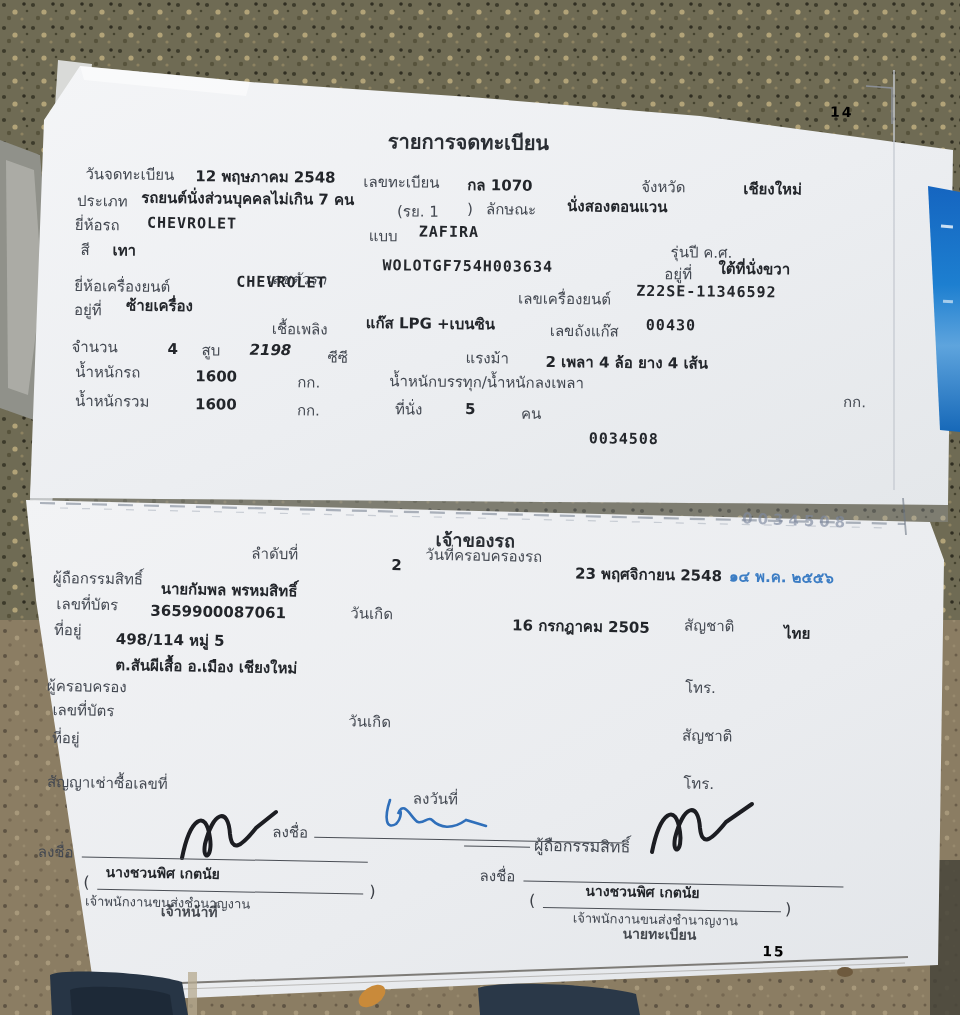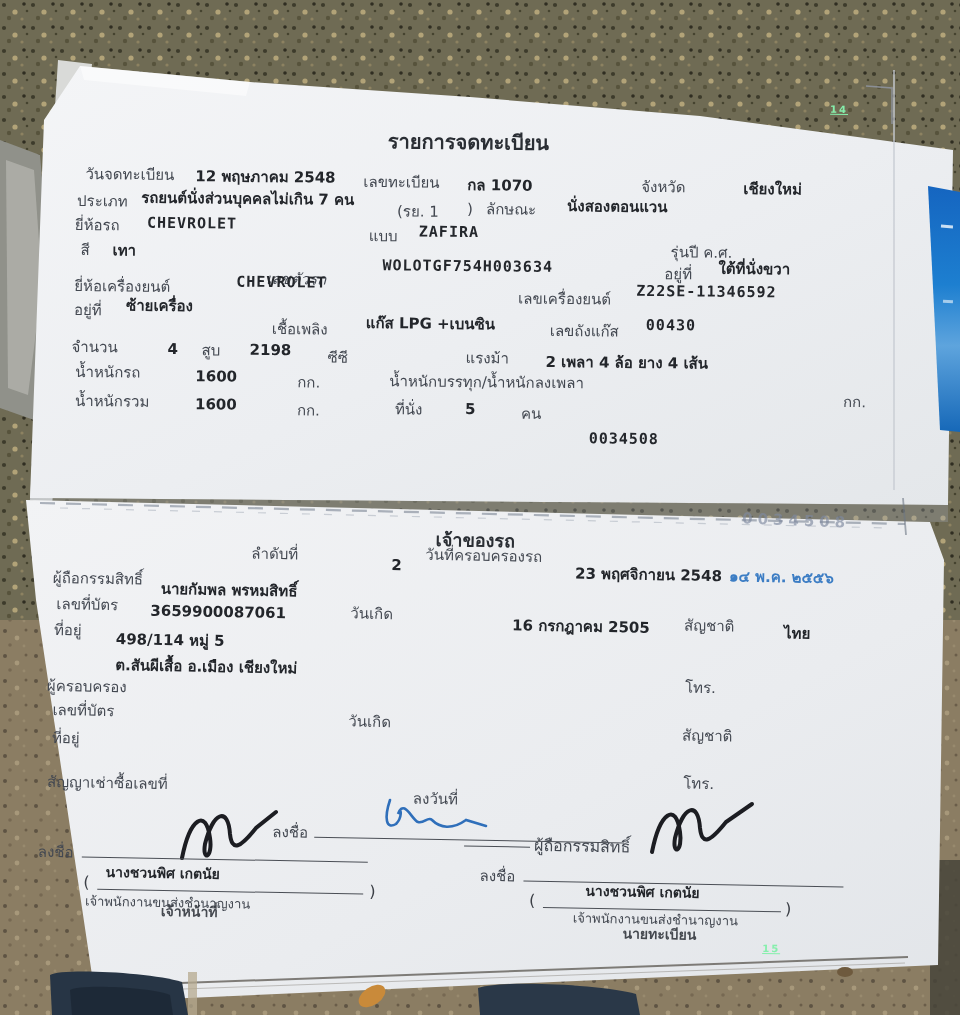--- a/index.html
+++ b/index.html
@@ -5,21 +5,21 @@
   html,body{margin:0;padding:0;}
   body{width:960px;height:1015px;overflow:hidden;position:relative;
        font-family:"DejaVu Sans",sans-serif;background:#6f6b54;}
   #scene{position:absolute;inset:0;}
   #backdrop{position:absolute;left:0;top:0;}
   .txt{position:absolute;white-space:nowrap;color:#3b3f46;font-size:15px;}
   .lbl{font-weight:400;color:#434851;}
   .val{font-weight:700;color:#23262b;}
   .mono{font-family:"DejaVu Sans Mono",monospace;font-weight:700;color:#24272c;letter-spacing:1px;}
   .big{font-size:19px;font-weight:700;color:#2a2e34;}
-  .pageno{color:#86efac;font-weight:700;font-size:10px;letter-spacing:2px;text-decoration:underline;}
+  .pageno{color:#000000;font-weight:700;font-size:14px;letter-spacing:2px;}
   .stamp-blue{color:#3c7dc4;font-weight:700;}
   .faint-serial{color:#7f8aa0;opacity:.65;font-weight:700;letter-spacing:5px;font-size:15px;}
   .sigline{position:absolute;height:0;border-bottom:1.5px solid #4a4e55;}
   .paren{color:#3b3f46;font-size:16px;}
   #pA-text{position:absolute;inset:0;transform:rotate(0.6deg);transform-origin:80px 120px;}
   #pB-text{position:absolute;inset:0;transform:rotate(1.05deg);transform-origin:60px 520px;}
   .overlaystamp{color:#34383f;font-weight:700;opacity:.9;}
 </style>
 </head>
 <body>
@@ -147,21 +147,21 @@
     <span class="txt lbl" style="left:76px;top:298px;">อยู่ที่</span>
     <span class="txt val" style="left:128px;top:293px;">ซ้ายเครื่อง</span>
     <span class="txt lbl" style="left:274px;top:315px;">เชื้อเพลิง</span>
     <span class="txt val" style="left:368px;top:308px;">แก๊ส LPG +เบนซิน</span>
     <span class="txt lbl" style="left:552px;top:314px;">เลขถังแก๊ส</span>
     <span class="txt mono" style="left:648px;top:310px;">00430</span>
 
     <span class="txt lbl" style="left:74px;top:335px;text-align:right;">จำนวน</span>
     <span class="txt val" style="left:170px;top:339px;">4</span>
     <span class="txt lbl" style="left:204px;top:337px;">สูบ</span>
-    <span class="txt val" style="left:252px;top:339px;">2198</span>
+    <span class="txt val" style="left:252px;top:339px;font-style:italic;">2198</span>
     <span class="txt lbl" style="left:330px;top:343px;">ซีซี</span>
     <span class="txt lbl" style="left:468px;top:342px;">แรงม้า</span>
     <span class="txt val" style="left:548px;top:345px;">2 เพลา 4 ล้อ ยาง 4 เส้น</span>
 
     <span class="txt lbl" style="left:78px;top:360px;">น้ำหนักรถ</span>
     <span class="txt val" style="left:198px;top:366px;">1600</span>
     <span class="txt lbl" style="left:300px;top:368px;">กก.</span>
     <span class="txt lbl" style="left:392px;top:366px;">น้ำหนักบรรทุก/น้ำหนักลงเพลา</span>
     <span class="txt lbl" style="left:846px;top:382px;">กก.</span>
 

